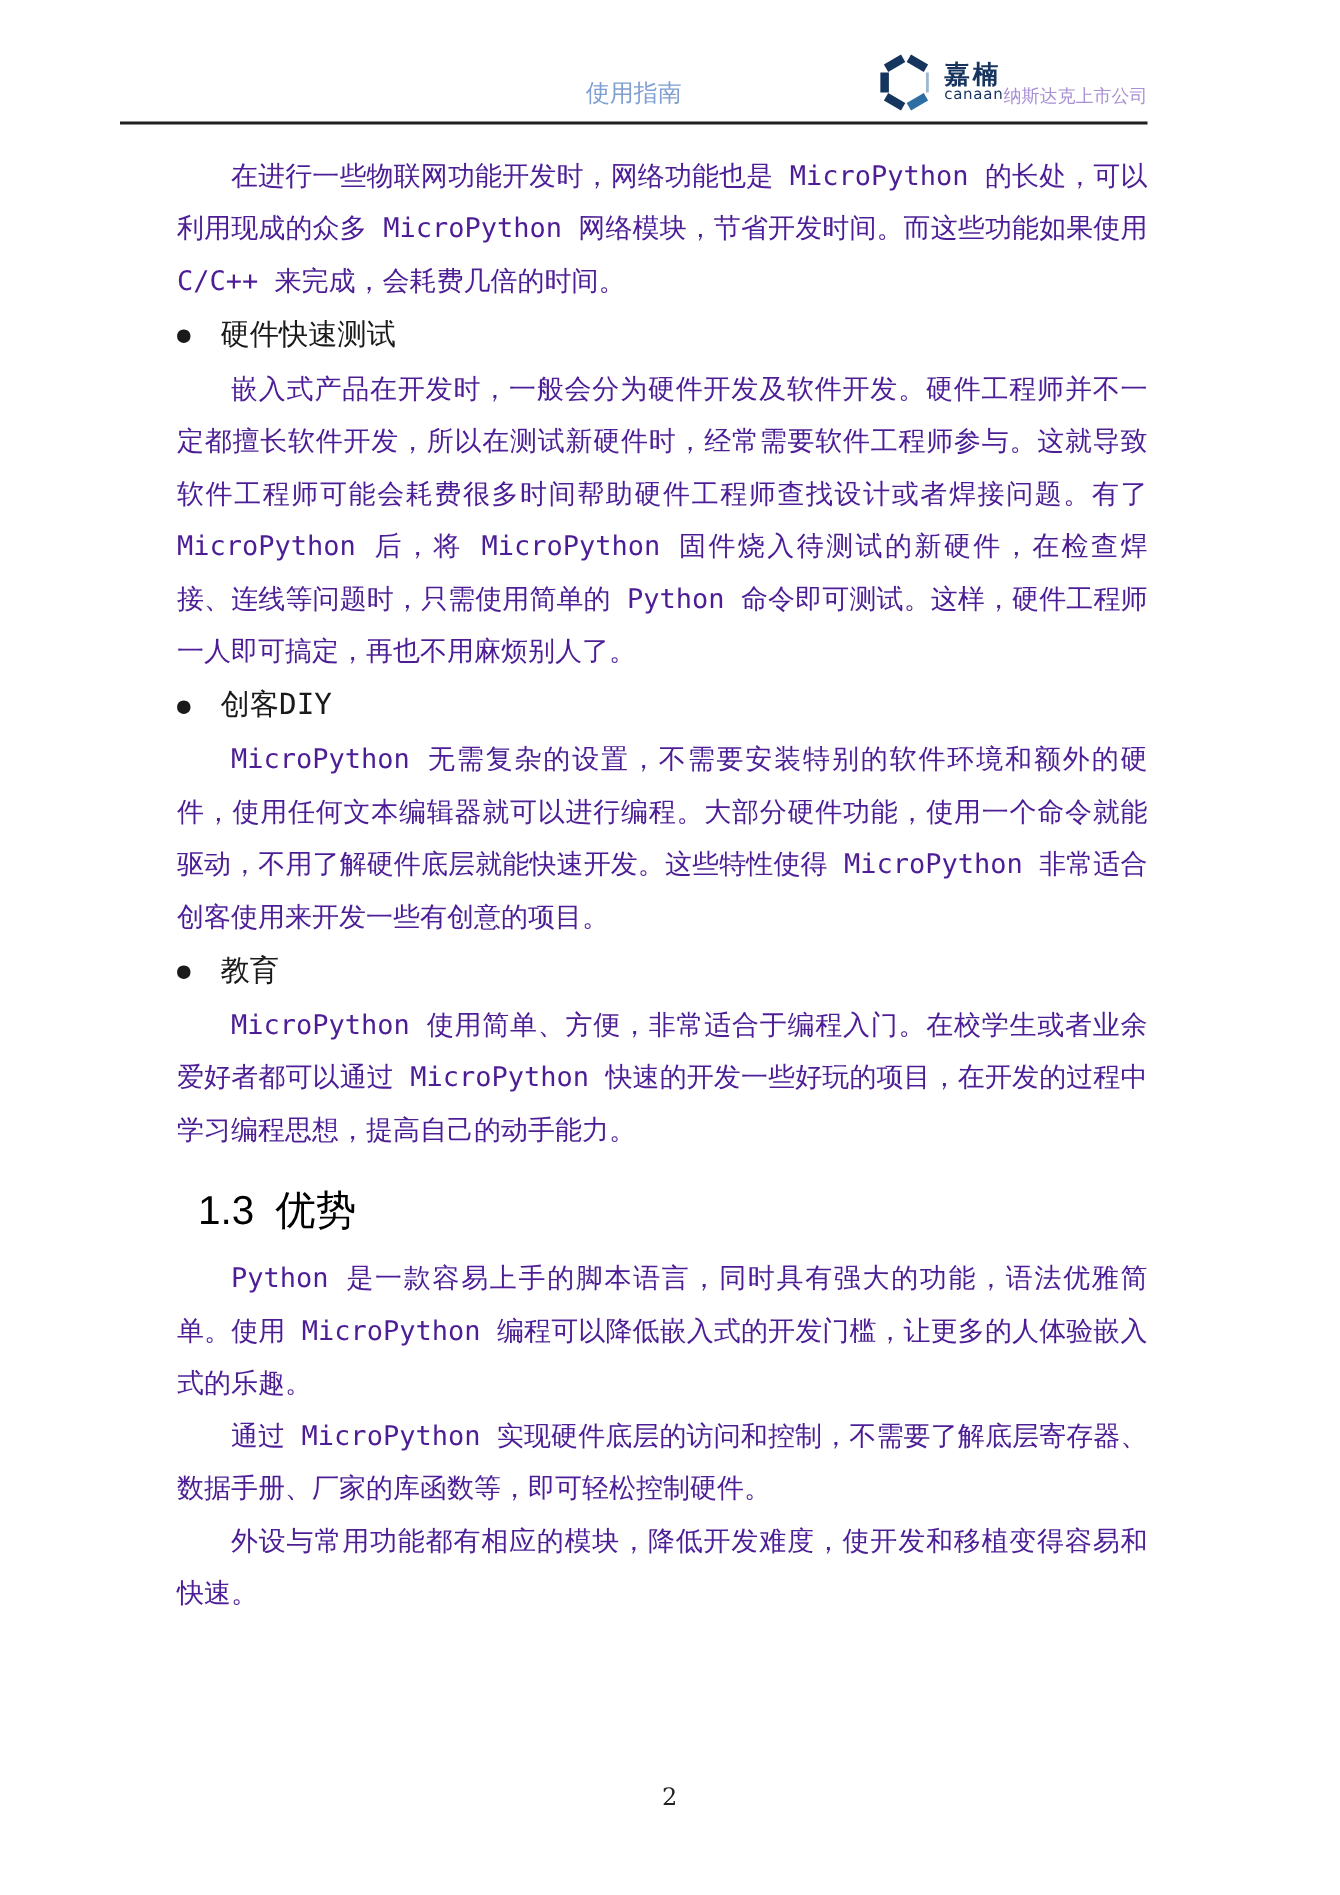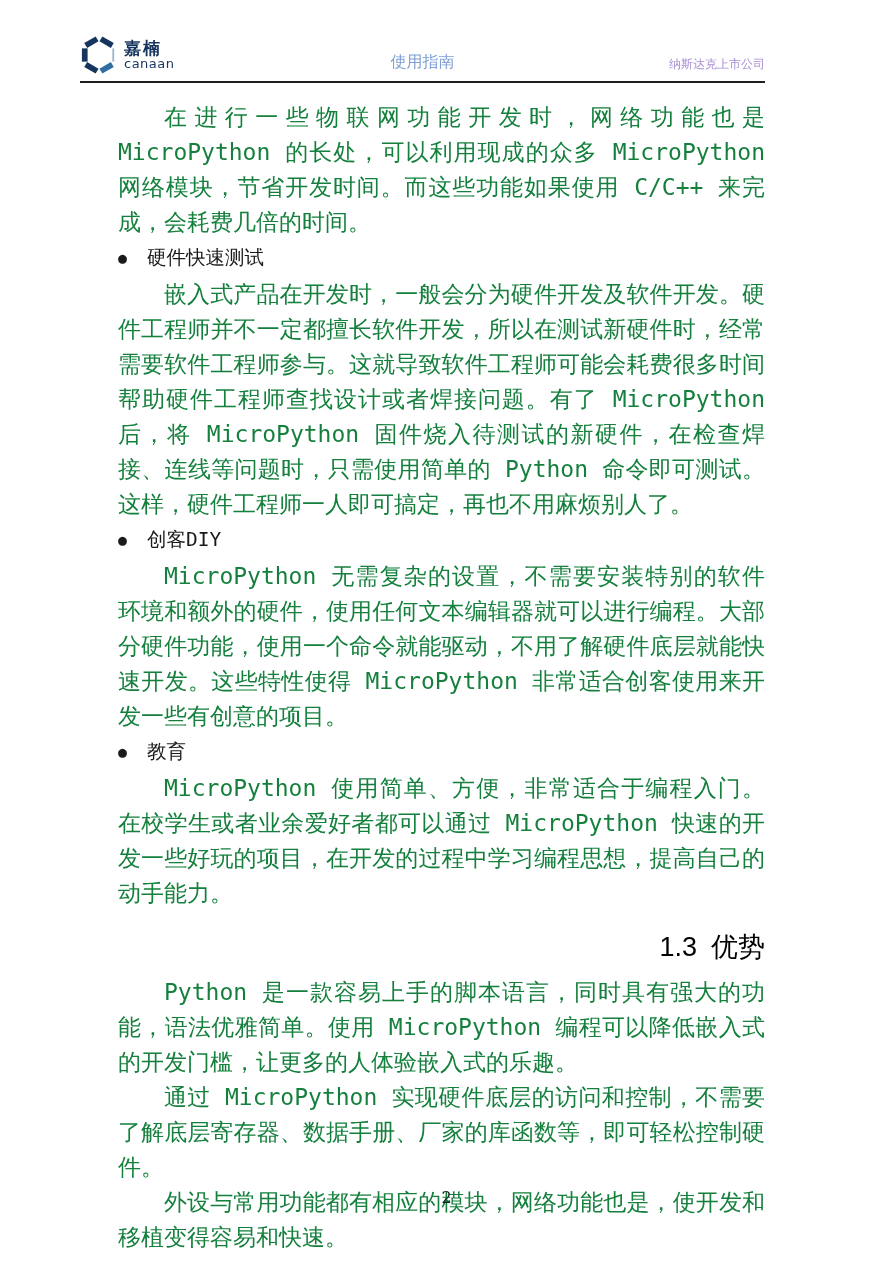--- a/index.html
+++ b/index.html
@@ -15,34 +15,34 @@
 
   
   .header {
     position: absolute;
     left: 80px;
     right: 128px;
     top: 30px;
     height: 53px;
     display: flex;
     align-items: flex-end;
-    justify-content: space-between;
+    justify-content: flex-end;
     border-bottom: 2px solid #1f1f1f;
     padding-bottom: 6px;
     box-sizing: border-box;
   }
   .logo { display: flex; align-items: center; gap: 6px; }
   .logo svg { display: block; }
   .logo-text { display: flex; flex-direction: column; line-height: 1; }
   .logo-cn {
     font-size: 17px; font-weight: bold; color: #17345f;
     letter-spacing: 2px; font-family: "DejaVu Sans", sans-serif;
   }
   .logo-en {
-    font-size: 13px; color: #17345f; letter-spacing: 0.5px;
+    font-size: 10px; color: #17345f; letter-spacing: 0.5px;
     font-family: "DejaVu Sans", sans-serif;
   }
   .header-center {
     position: absolute;
     left: 0; right: 0; bottom: 8px;
     text-align: center;
     font-size: 16px;
     pointer-events: none;
     margin-top: 31px;
   }
@@ -50,26 +50,26 @@
 
   
   .content {
     position: absolute;
     left: 118px;
     right: 128px;
     top: 100px;
   }
   .para {
     margin: 0;
-    font-size: 23px;
+    font-size: 18px;
     line-height: 35px;
     text-align: justify;
     text-indent: 2em;
     font-family: "DejaVu Sans Mono", "DejaVu Sans", sans-serif;
-    color: #15803d;
+    color: #4c1d95;
   }
   .bullet-line {
     display: flex;
     align-items: baseline;
     font-size: 19.5px;
     line-height: 35px;
     font-family: "DejaVu Sans Mono", "DejaVu Sans", sans-serif;
     color: #1a1a1a;
   }
   .bullet-dot {
@@ -78,21 +78,20 @@
     position: relative;
     top: -1px;
   }
   .section-heading {
     margin: 16px 0 8px 14px;
     font-size: 27px;
     line-height: 40px;
     font-weight: 500;
     color: #000000;
     font-family: "Liberation Sans", sans-serif;
-    text-align: right;
   }
   .section-heading .h-num { margin-right: 14px; }
 
   
   .footer {
     position: absolute;
     left: 0; right: 0;
     top: 1188px;
     text-align: center;
     font-size: 16px;
@@ -148,21 +147,21 @@
       <span>教育</span>
     </div>
     <p class="para">MicroPython 使用简单、方便，非常适合于编程入门。在校学生或者业余爱好者都可以通过 MicroPython 快速的开发一些好玩的项目，在开发的过程中学习编程思想，提高自己的动手能力。</p>
 
     <h2 class="section-heading">
       <span class="h-num">1.3</span><span>优势</span>
     </h2>
 
     <p class="para">Python 是一款容易上手的脚本语言，同时具有强大的功能，语法优雅简单。使用 MicroPython 编程可以降低嵌入式的开发门槛，让更多的人体验嵌入式的乐趣。</p>
     <p class="para">通过 MicroPython 实现硬件底层的访问和控制，不需要了解底层寄存器、数据手册、厂家的库函数等，即可轻松控制硬件。</p>
-    <p class="para">外设与常用功能都有相应的模块，网络功能也是，使开发和移植变得容易和快速。</p>
+    <p class="para">外设与常用功能都有相应的模块，降低开发难度，使开发和移植变得容易和快速。</p>
 
   </div>
 
   <div class="footer">
     <span>2</span>
   </div>
 
 </div>
 
 </body></html>

